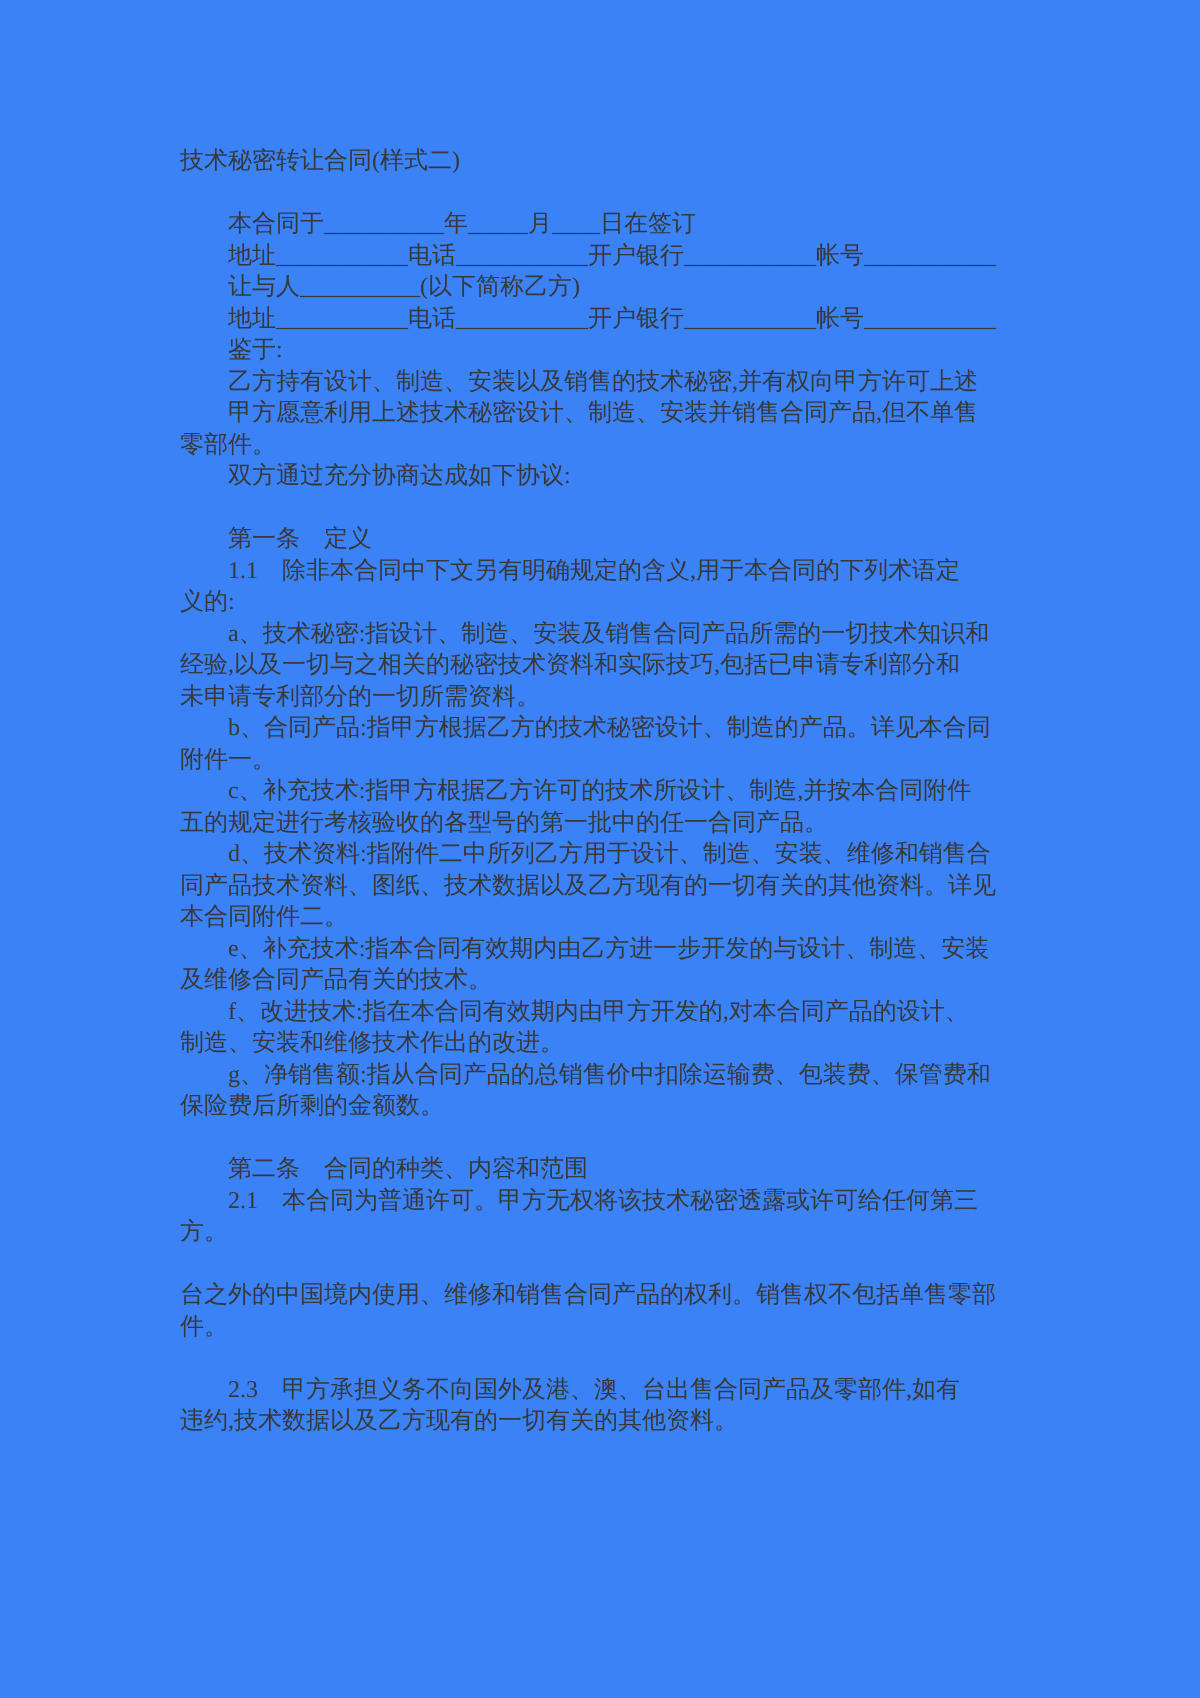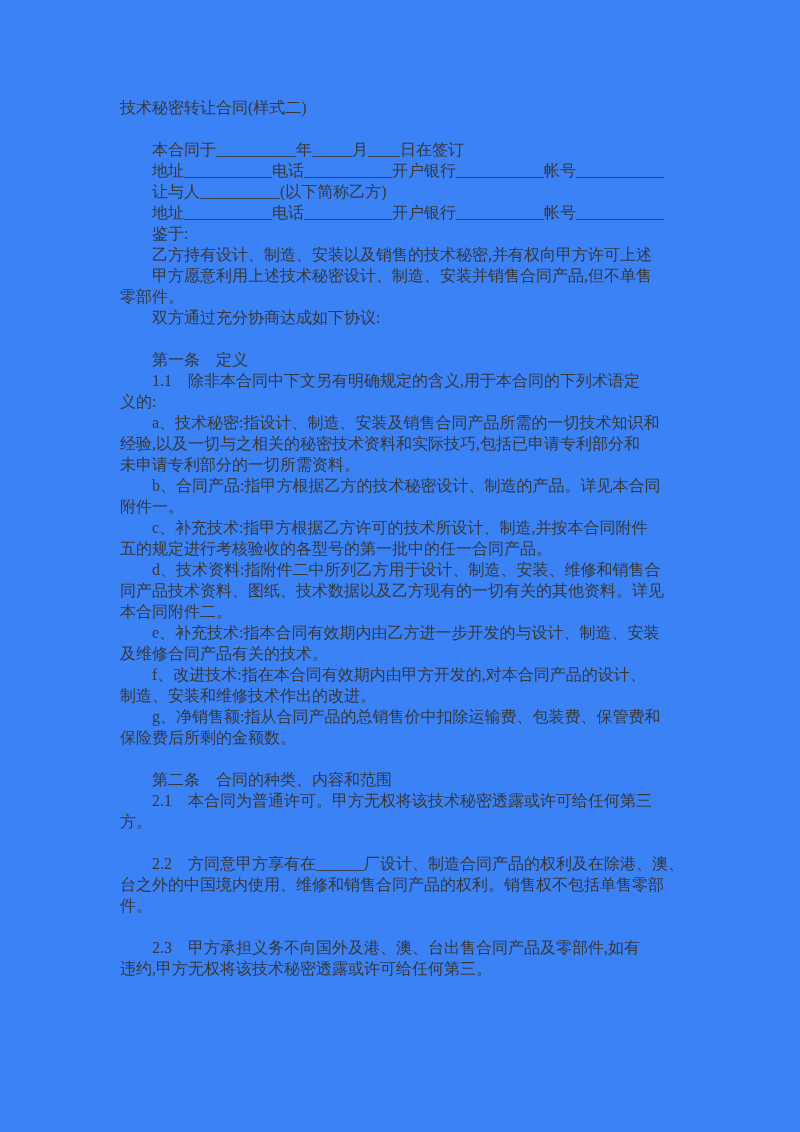--- a/index.html
+++ b/index.html
@@ -71,20 +71,19 @@
       <div class="line" style="padding-left: 0em;">及维修合同产品有关的技术。</div>
       <div class="line" style="padding-left: 2em;">f、改进技术:指在本合同有效期内由甲方开发的,对本合同产品的设计、</div>
       <div class="line" style="padding-left: 0em;">制造、安装和维修技术作出的改进。</div>
       <div class="line" style="padding-left: 2em;">g、净销售额:指从合同产品的总销售价中扣除运输费、包装费、保管费和</div>
       <div class="line" style="padding-left: 0em;">保险费后所剩的金额数。</div>
       <div class="line blank" style="padding-left: 0em;"></div>
       <div class="line" style="padding-left: 2em;">第二条　合同的种类、内容和范围</div>
       <div class="line" style="padding-left: 2em;">2.1　本合同为普通许可。甲方无权将该技术秘密透露或许可给任何第三</div>
       <div class="line" style="padding-left: 0em;">方。</div>
       <div class="line blank" style="padding-left: 0em;"></div>
-      <div class="line" style="padding-left: 2em;">2.2　方同意甲方享有在______厂设计、制造合同产品的权利及在除港、澳、</div>
       <div class="line" style="padding-left: 0em;">台之外的中国境内使用、维修和销售合同产品的权利。销售权不包括单售零部</div>
       <div class="line" style="padding-left: 0em;">件。</div>
       <div class="line blank" style="padding-left: 0em;"></div>
       <div class="line" style="padding-left: 2em;">2.3　甲方承担义务不向国外及港、澳、台出售合同产品及零部件,如有</div>
-      <div class="line" style="padding-left: 0em;">违约,甲方无权将该技术秘密透露或许可给任何第三。</div>
+      <div class="line" style="padding-left: 0em;">违约,技术数据以及乙方现有的一切有关的其他资料。</div>
     </div>
 </div>
 
 </body></html>

